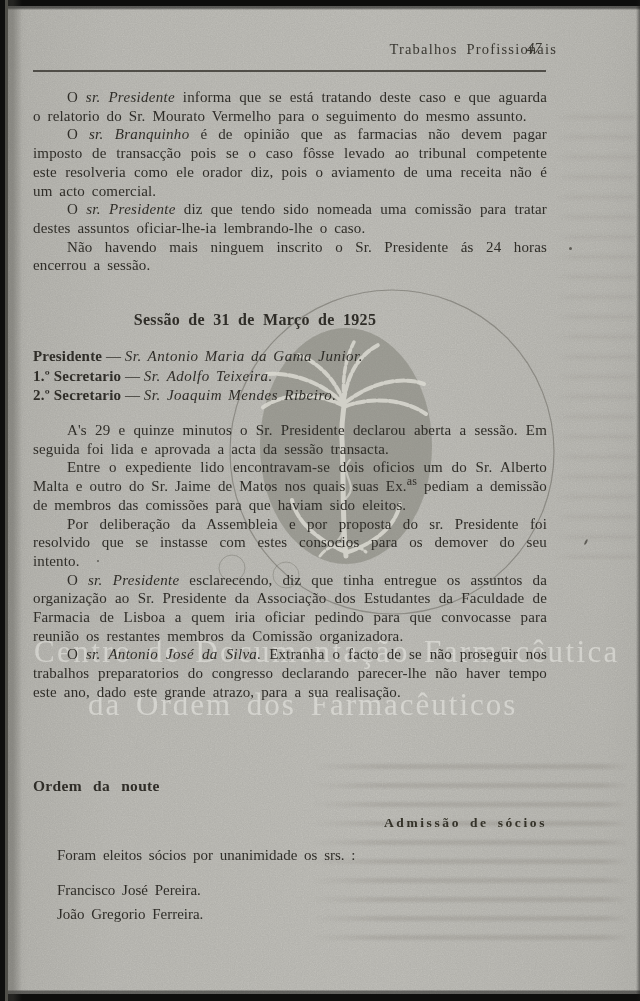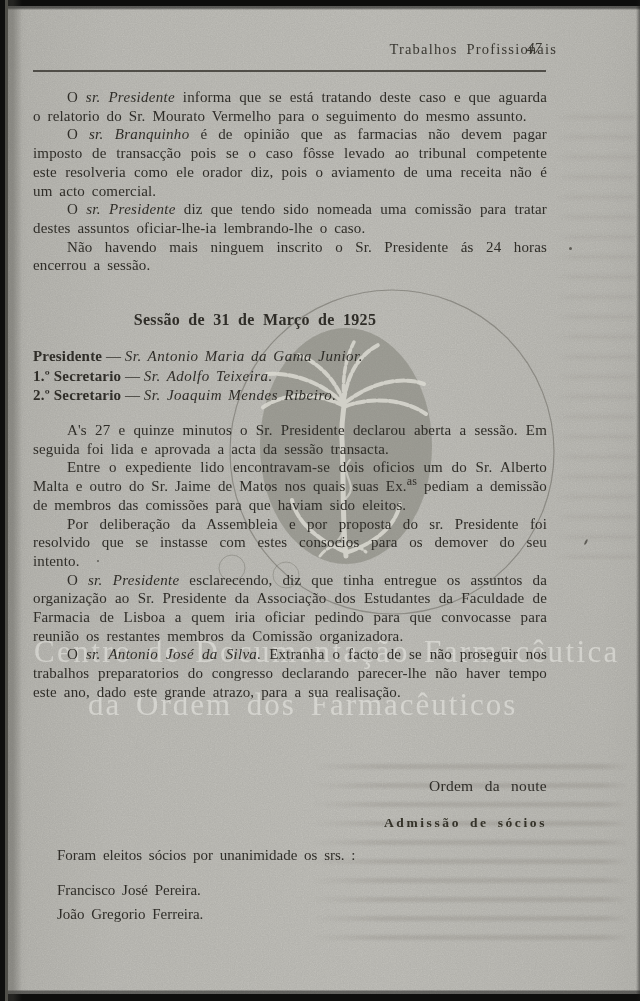--- a/index.html
+++ b/index.html
@@ -18,22 +18,22 @@
     word-spacing:3px;letter-spacing:0.15px;}
   p.body i{font-style:italic;letter-spacing:0.3px;}
   sup.sup{font-size:12px;vertical-align:super;line-height:0;}
   .block1{top:88px;}
   .block2{top:421px;}
   .session-heading{position:absolute;left:48px;top:311px;width:514px;box-sizing:border-box;padding-right:100px;
     text-align:center;font-weight:bold;font-size:16px;word-spacing:4px;letter-spacing:0.3px;}
   .officers{position:absolute;left:33px;top:347px;width:514px;font-size:15px;line-height:19.5px;}
   .officers .role{font-weight:bold;letter-spacing:0.2px;margin-top:48px;}
   .officers i{font-style:italic;letter-spacing:0.5px;word-spacing:2px;}
-  .order-heading{position:absolute;left:33px;top:777px;width:514px;text-align:right;
-    font-weight:normal;font-size:15.5px;word-spacing:7px;letter-spacing:0.3px;}
+  .order-heading{position:absolute;left:33px;top:777px;width:514px;text-align:left;
+    font-weight:bold;font-size:15.5px;word-spacing:7px;letter-spacing:0.3px;}
   .admission-heading{position:absolute;left:33px;top:815px;width:514px;box-sizing:border-box;padding-left:70px;
     text-align:right;font-weight:bold;font-size:13.5px;letter-spacing:2.6px;word-spacing:3px;color:#343229;}
   .admission-intro{position:absolute;left:33px;top:847px;width:514px;margin:0;
     font-size:15px;text-indent:24px;word-spacing:3px;}
   .members{position:absolute;left:33px;top:878px;width:514px;font-size:15px;line-height:24px;}
   .members p{margin:0;padding-left:24px;word-spacing:3px;}
   
   .wm{position:absolute;font-family:"Liberation Serif","DejaVu Serif",serif;
     color:rgba(253,253,247,0.42);white-space:nowrap;pointer-events:none;}
   .wm1{left:34px;top:634px;font-size:31px;letter-spacing:2.4px;word-spacing:4px;}
@@ -113,21 +113,21 @@
   </div>
 
   <div class="session-heading">Sessão de 31 de Março de 1925</div>
   <div class="officers">
     <div><span class="role">Presidente</span><span> — </span><i>Sr. Antonio Maria da Gama Junior.</i></div>
     <div><span class="role">1.º Secretario</span><span> — </span><i>Sr. Adolfo Teixeira.</i></div>
     <div><span class="role">2.º Secretario</span><span> — </span><i>Sr. Joaquim Mendes Ribeiro.</i></div>
   </div>
 
   <div class="col block2">
-    <p class="body">A's 27 e quinze minutos o Sr. Presidente declarou aberta a sessão. Em seguida foi lida e aprovada a acta da sessão transacta.</p>
+    <p class="body">A's 29 e quinze minutos o Sr. Presidente declarou aberta a sessão. Em seguida foi lida e aprovada a acta da sessão transacta.</p>
     <p class="body"><span>Entre o expediente lido encontravam-se dois oficios um do Sr. Alberto Malta e outro do Sr. Jaime de Matos nos quais suas Ex.</span><sup class="sup">as</sup><span> pediam a demissão de membros das comissões para que haviam sido eleitos.</span></p>
     <p class="body">Por deliberação da Assembleia e por proposta do sr. Presidente foi resolvido que se instasse com estes consocios para os demover do seu intento.</p>
     <p class="body"><span>O </span><i>sr. Presidente</i><span> esclarecendo, diz que tinha entregue os assuntos da organização ao Sr. Presidente da Associação dos Estudantes da Faculdade de Farmacia de Lisboa a quem iria oficiar pedindo para que convocasse para reunião os restantes membros da Comissão organizadora.</span></p>
     <p class="body"><span>O </span><i>sr. Antonio José da Silva.</i><span> Extranha o facto de se não proseguir nos trabalhos preparatorios do congresso declarando parecer-lhe não haver tempo este ano, dado este grande atrazo, para a sua realisação.</span></p>
   </div>
 
   <div class="order-heading">Ordem da noute</div>
   <div class="admission-heading">Admissão de sócios</div>
   <p class="admission-intro">Foram eleitos sócios por unanimidade os srs. :</p>
   <div class="members">

